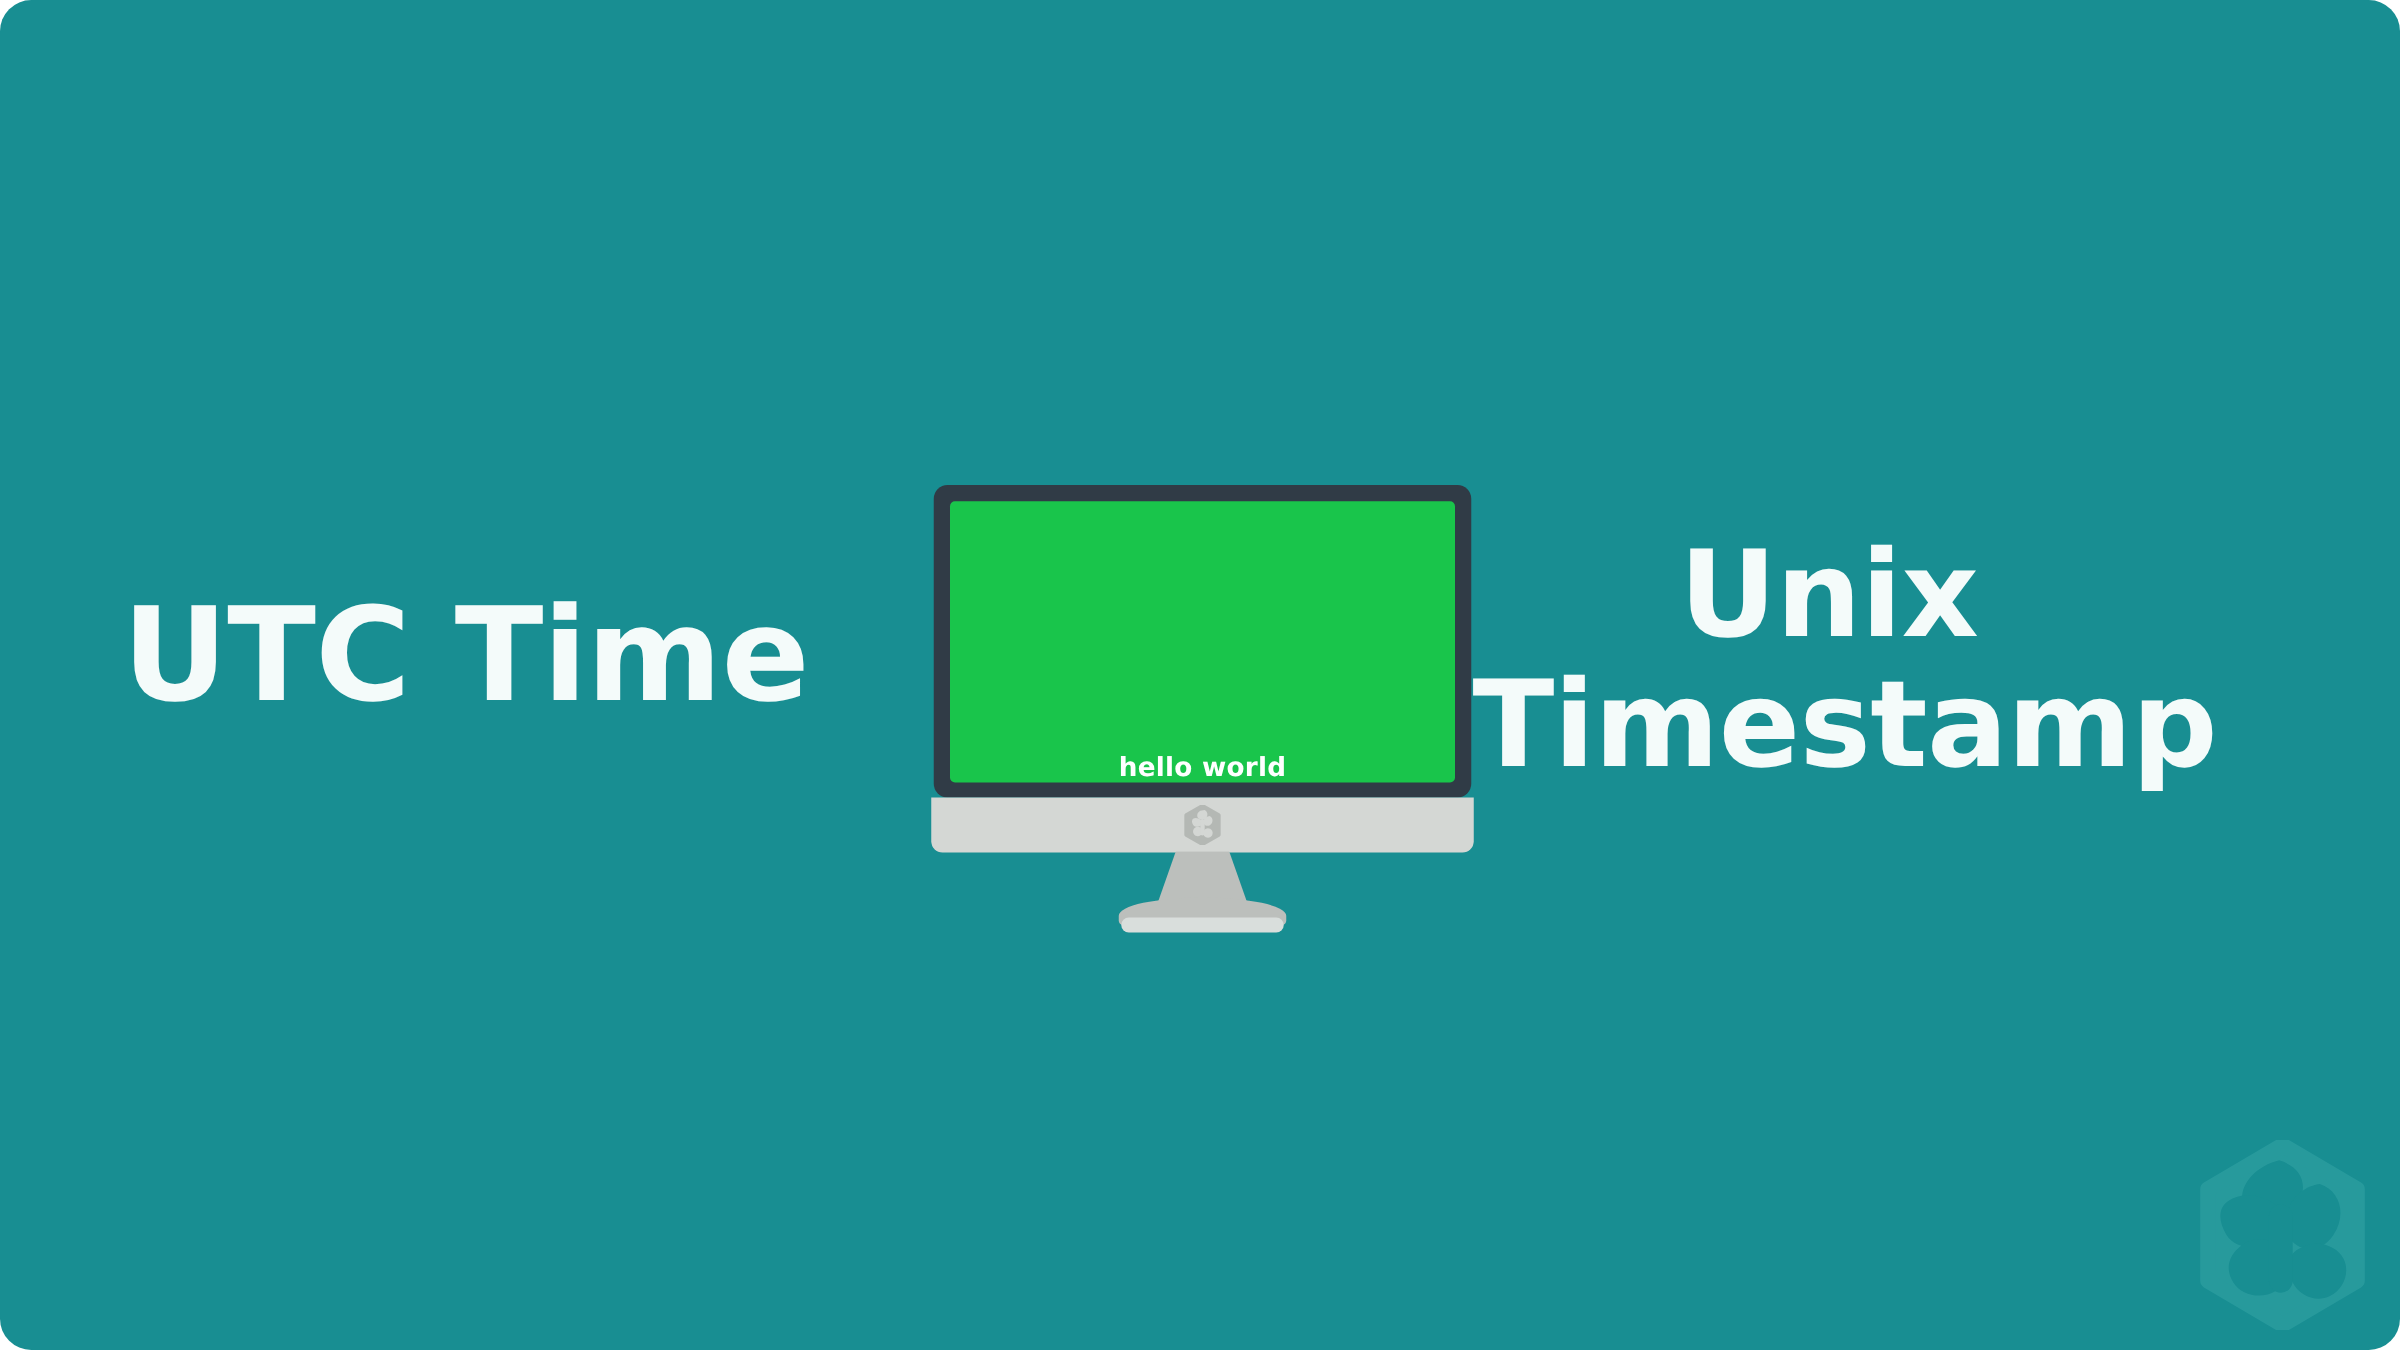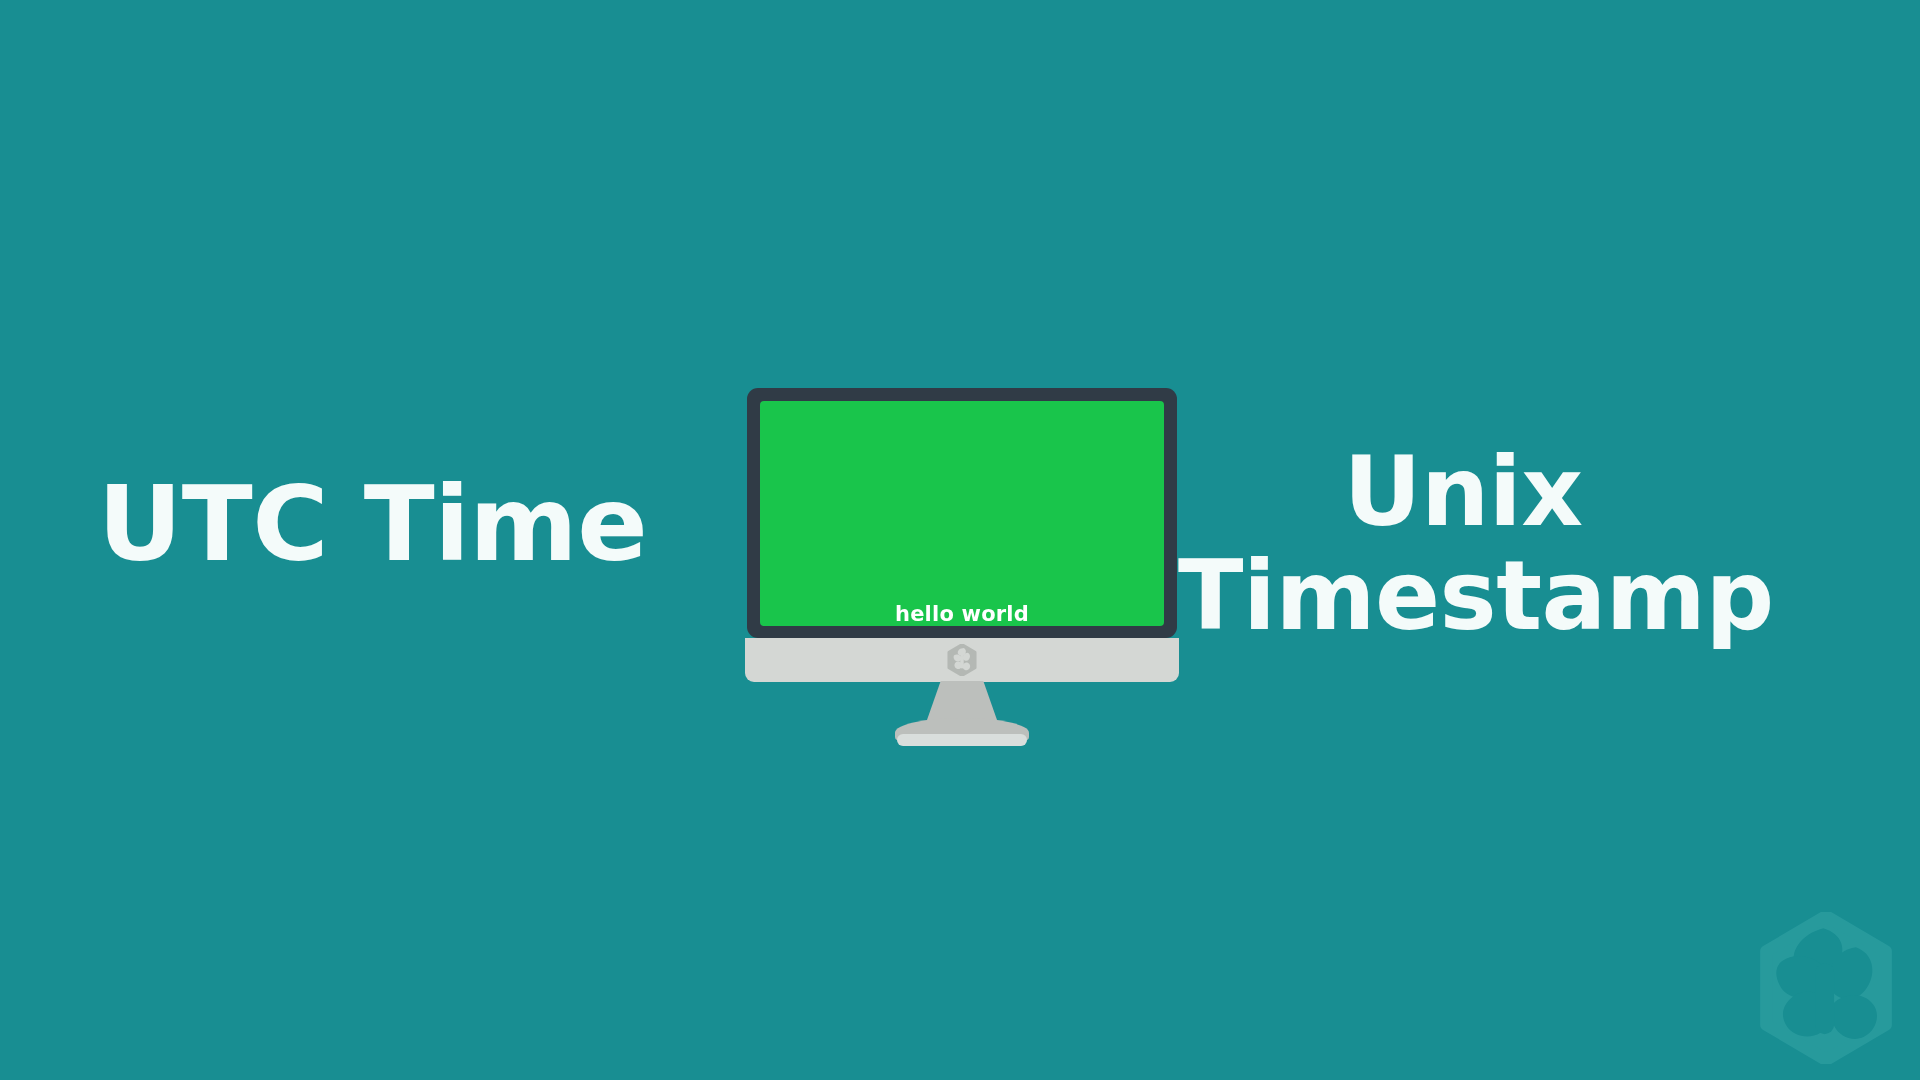--- a/index.html
+++ b/index.html
@@ -12,20 +12,21 @@
   }
   body {
     font-family: "DejaVu Sans", "Liberation Sans", sans-serif;
   }
 
   #stage {
     position: relative;
     width: 1920px;
     height: 1080px;
     background: #188e92;
+    border-radius: 25px;
   }
 
   
   .heading {
     position: absolute;
     color: #f4fbfa;
     font-family: "DejaVu Sans", "Liberation Sans", sans-serif;
     font-weight: bold;
     letter-spacing: -0.5px;
     -webkit-font-smoothing: antialiased;
@@ -36,21 +37,21 @@
     left: 0;
     top: 468px;
     width: 745px;
     text-align: center;
     font-size: 104px;
     line-height: 112px;
   }
 
   #heading-unix {
     left: 1178px;
-    top: 440px;
+    top: 424px;
     width: 570px;
     text-align: center;
     font-size: 96px;
     line-height: 104px;
   }
 
   
   #monitor {
     position: absolute;
     left: 745px;

